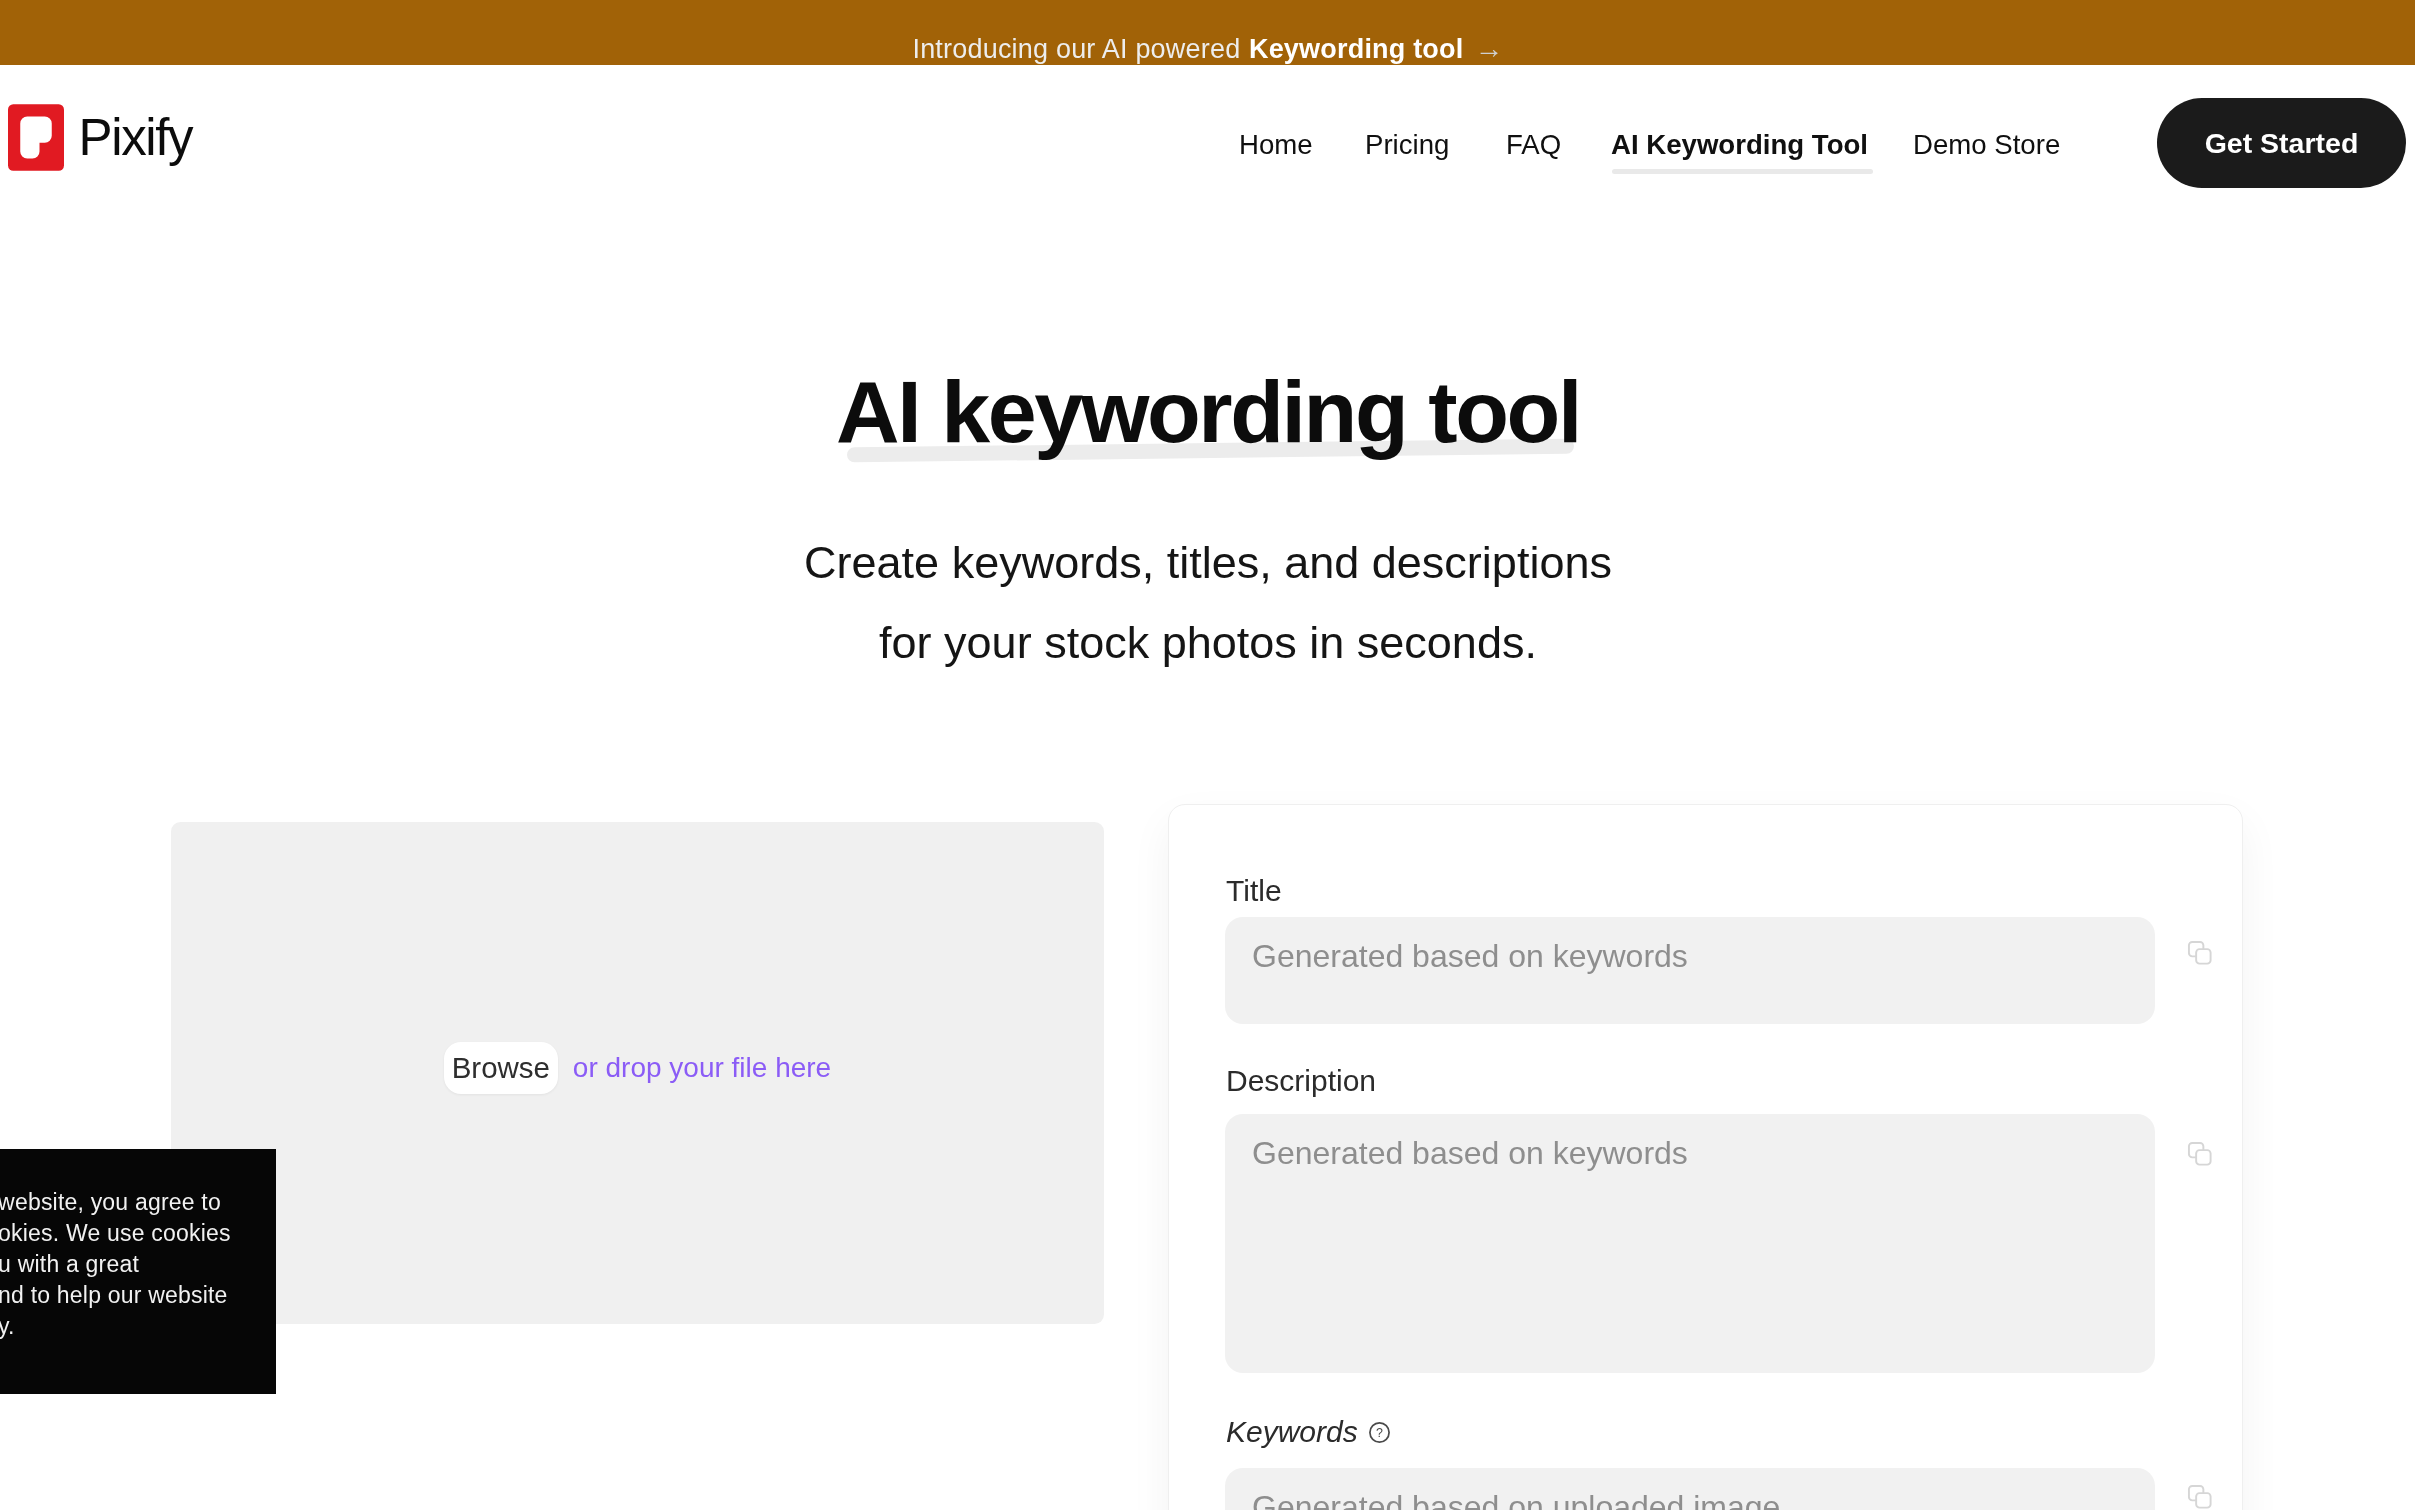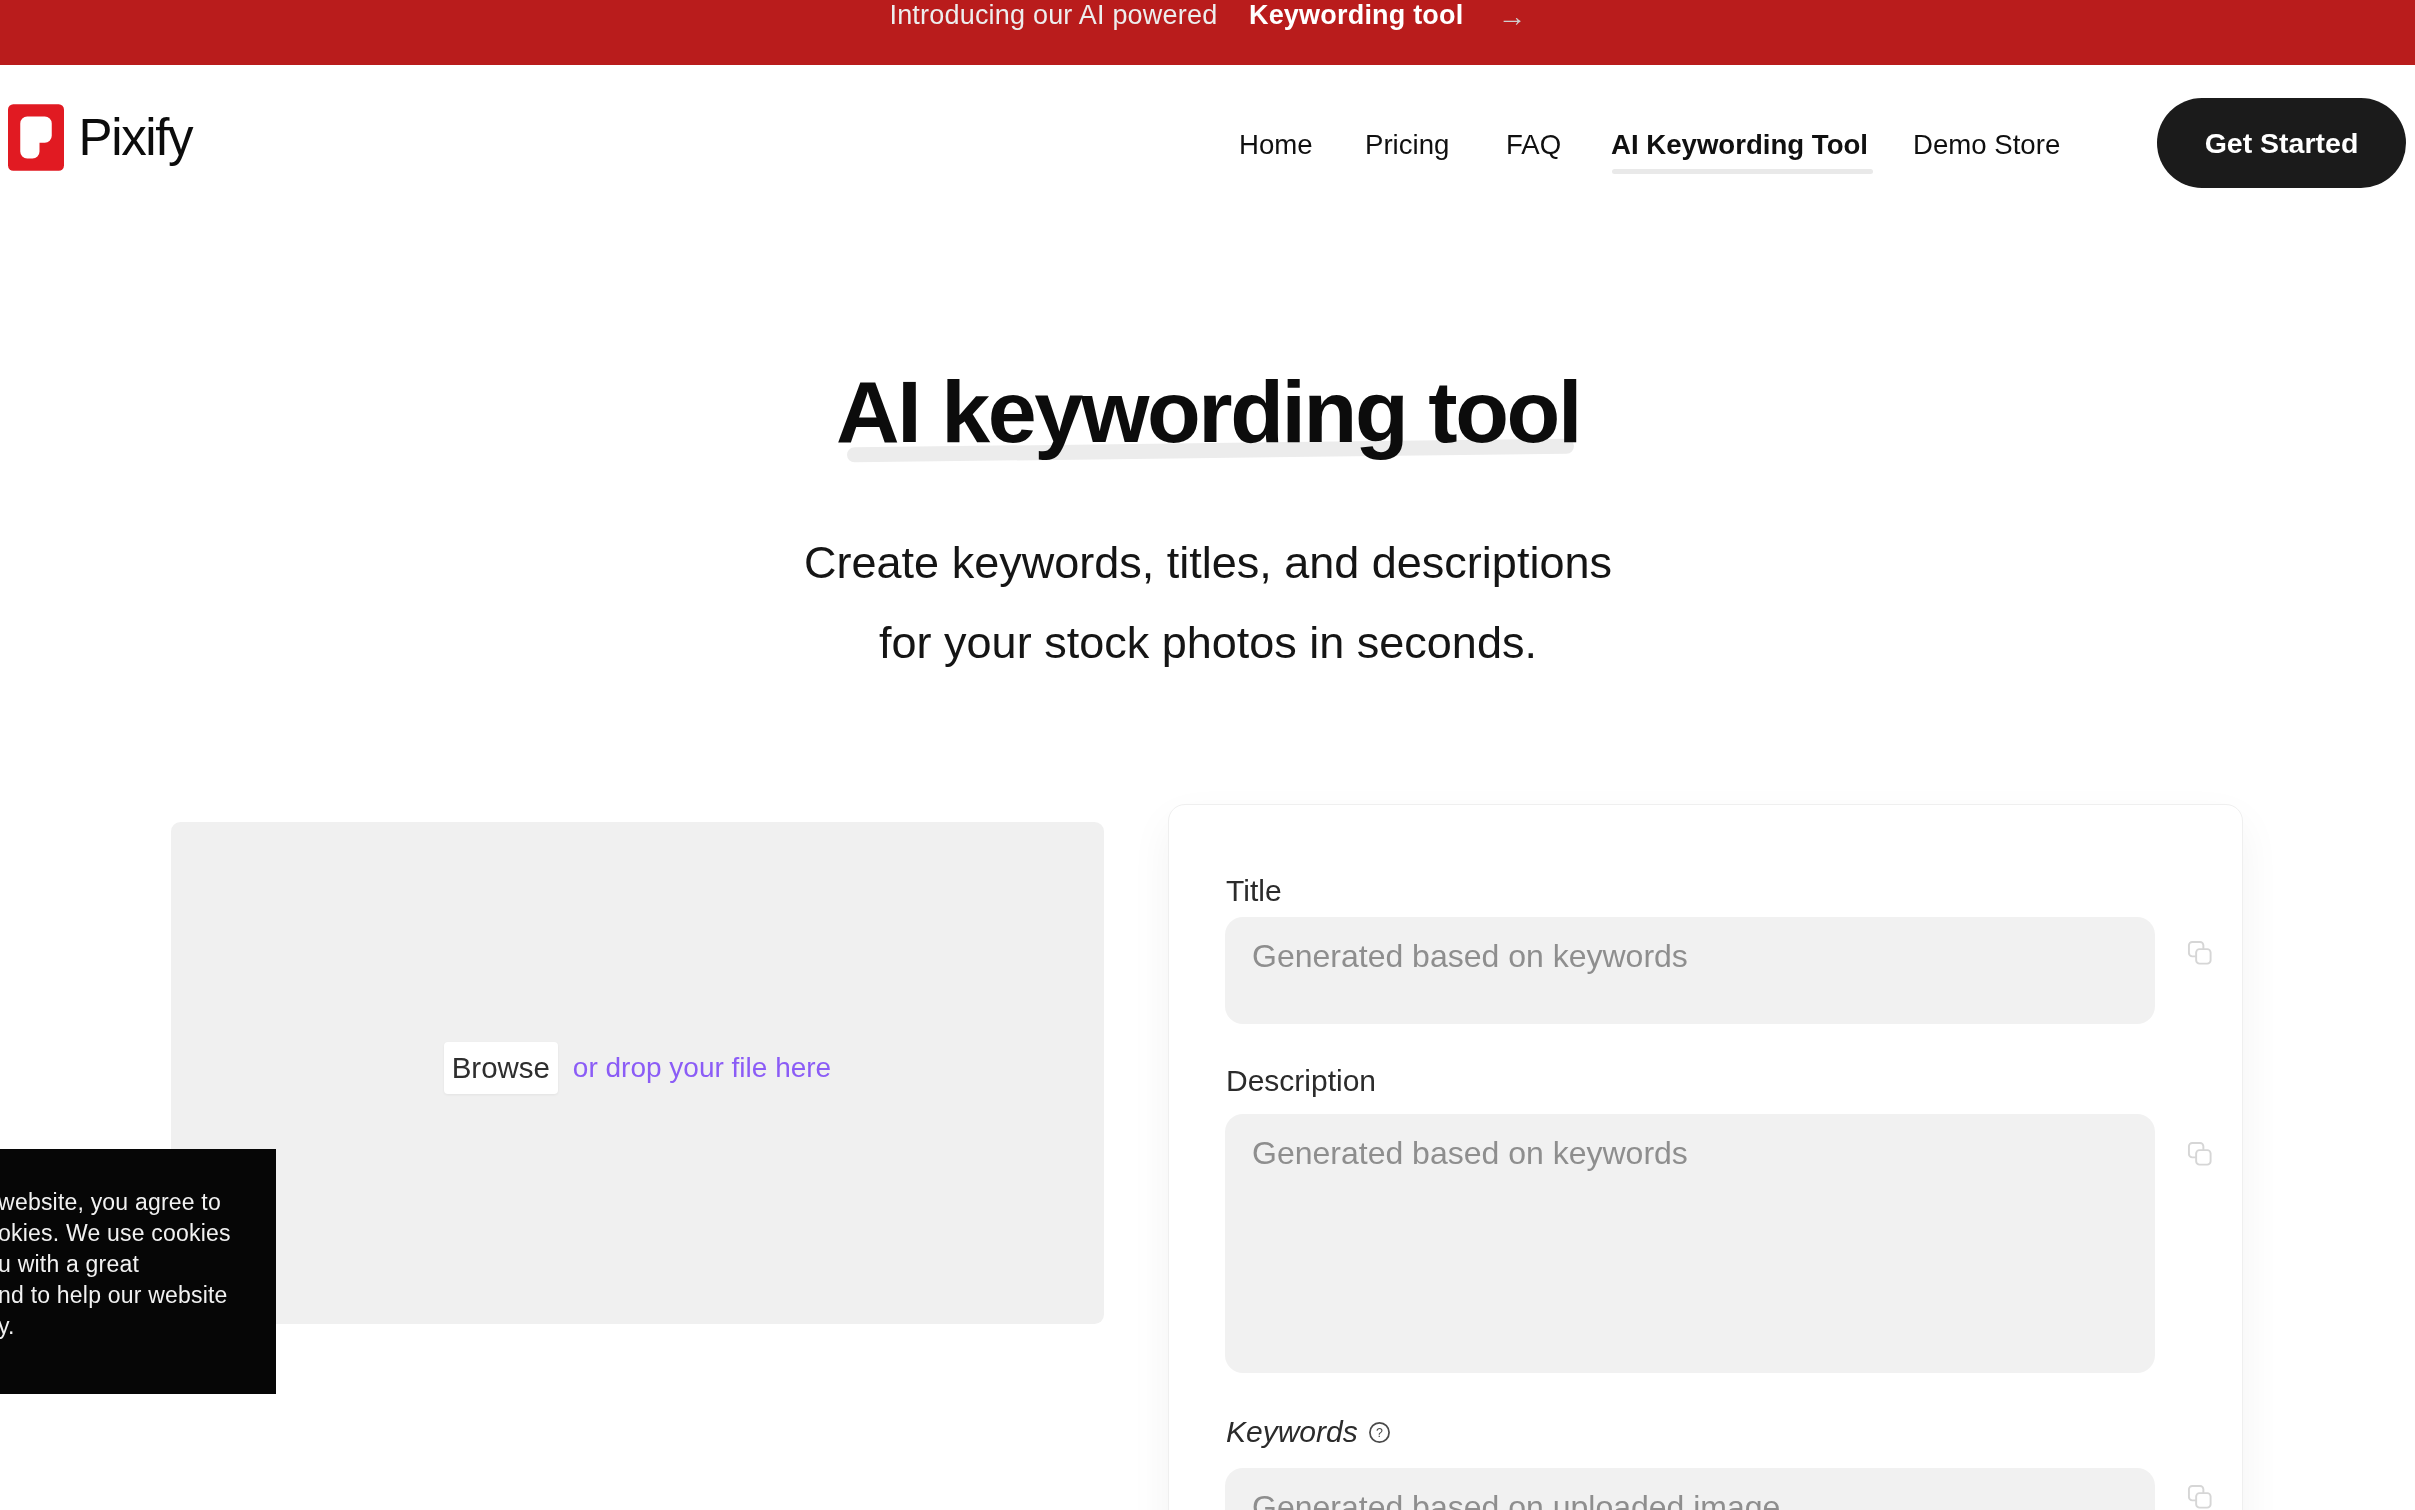--- a/index.html
+++ b/index.html
@@ -5,23 +5,23 @@
   html, body { margin: 0; padding: 0; background: #ffffff; }
   .page {
     position: relative; width: 2416px; height: 1510px;
     background: #ffffff; overflow: hidden;
     font-family: "Liberation Sans", sans-serif; color: #111;
   }
 
   
   .banner {
     position: absolute; left: 0; top: 0; width: 100%; height: 65px;
-    background: #b91c1c; color: #ededed;
-    display: flex; align-items: flex-start; justify-content: center;
-    font-size: 27px; letter-spacing: 0.2px; gap: 23px;
+    background: #a16207; color: #ededed;
+    display: flex; align-items: flex-end; justify-content: center;
+    font-size: 27px; letter-spacing: 0.2px;
   }
   .banner .hl { font-weight: 700; color: #ffffff; margin-left: 8.6px; }
   .banner .arrow { color: #cfcfcf; margin-left: 11.4px; font-size: 28.5px; }
 
   
   .header { position: absolute; left: 0; top: 65px; width: 100%; height: 159px; background: #fff; }
   .logo { position: absolute; left: 7.6px; top: 38px; display: flex; align-items: center; gap: 15px; cursor: pointer; }
   .logo-mark { width: 56px; height: 69px; display: block; }
   .brand { font-size: 51px; font-weight: 400; letter-spacing: -1.4px; color: #0c0c0c; }
 
@@ -61,21 +61,21 @@
   }
 
   
   .upload-box {
     position: absolute; left: 171px; top: 822px; width: 933px; height: 502px;
     background: #f0f0f0; border-radius: 9.5px;
     display: flex; align-items: center; justify-content: center;
   }
   .upload-row { display: flex; align-items: center; gap: 15px; margin-top: -9.5px; }
   .browse-btn {
-    background: #ffffff; border: none; border-radius: 4px; width: 114px; height: 52px;
+    background: #ffffff; border: none; border-radius: 17px; width: 114px; height: 52px;
     font-size: 29.5px; color: #2e2e2e; font-family: inherit;
     display: flex; align-items: center; justify-content: center;
     box-shadow: 0 1px 2.9px rgba(0,0,0,0.06); cursor: pointer;
   }
   .drop-text { font-size: 28px; color: #8b5cf6; text-align: center; }
 
   
   .card {
     position: absolute; left: 1168px; top: 804px; width: 1075px; height: 751px;
     background: #ffffff; border: 1.9px solid #efefef; border-radius: 17px;

